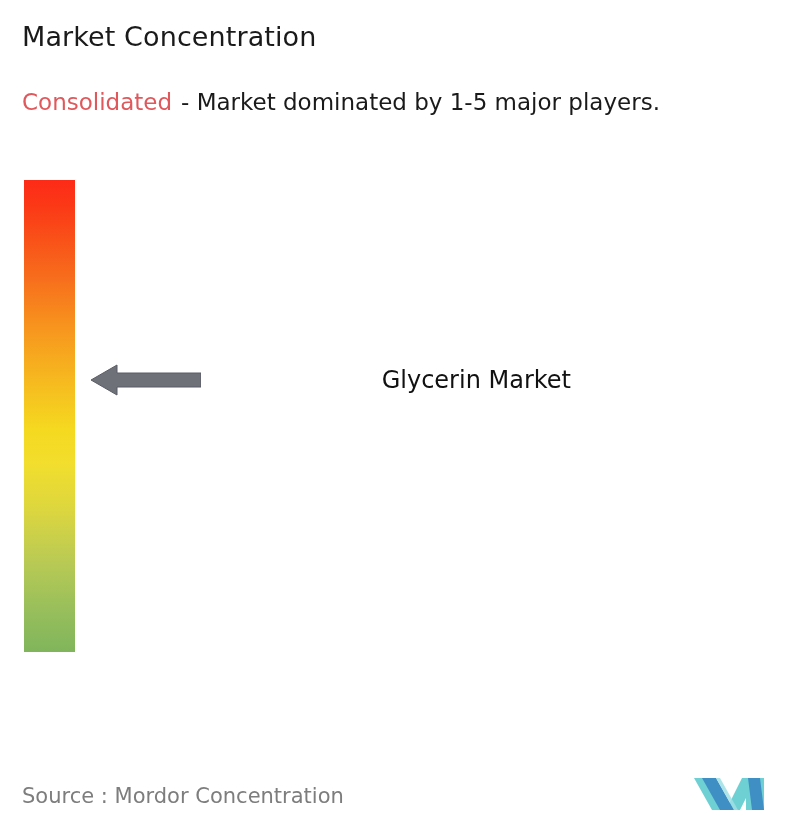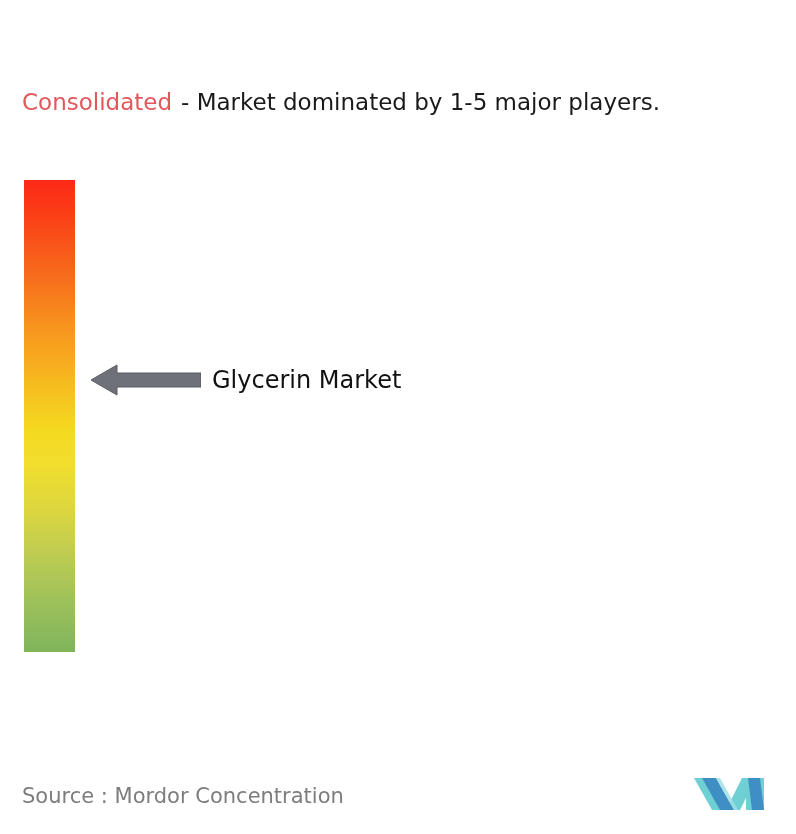--- a/index.html
+++ b/index.html
@@ -92,20 +92,21 @@
 
   
   .annotation {
     position: absolute;
     left: 91px;
     top: 362px;
     width: 480px;
     height: 36px;
     display: flex;
     align-items: center;
+    justify-content: space-between;
   }
   .annotation-arrow {
     width: 110px;
     height: 34px;
     flex: 0 0 auto;
     display: block;
   }
   .annotation-label {
     margin-left: 11px;
     font-size: 24px;
@@ -132,20 +133,21 @@
     width: 76px;
     height: 44px;
   }
   .brand-logo svg { display: block; }
 </style>
 </head>
 <body>
 
 <div class="stage">
 
+  <div class="chart-title">Market Concentration</div>
 
   <div class="legend-top">
     <span class="kw">Consolidated</span><span class="legend-gap"></span><span>- Market dominated by 1-5 major players.</span>
   </div>
 
   <div class="gradient-bar"></div>
 
   <div class="annotation">
     <svg class="annotation-arrow" viewBox="0 0 110 34">
       <polygon points="0,17 26,2 26,10 110,10 110,24 26,24 26,32" fill="#6f7178" stroke="#5b5d66" stroke-width="1"></polygon>

